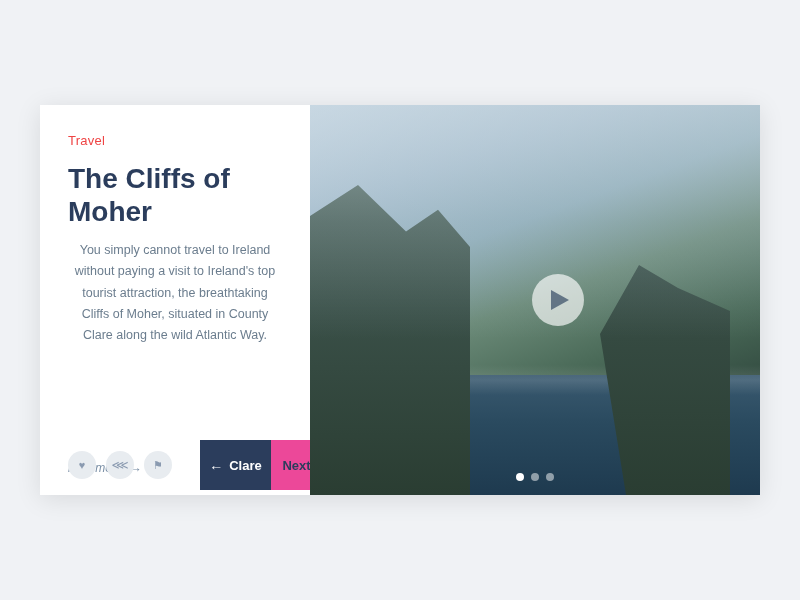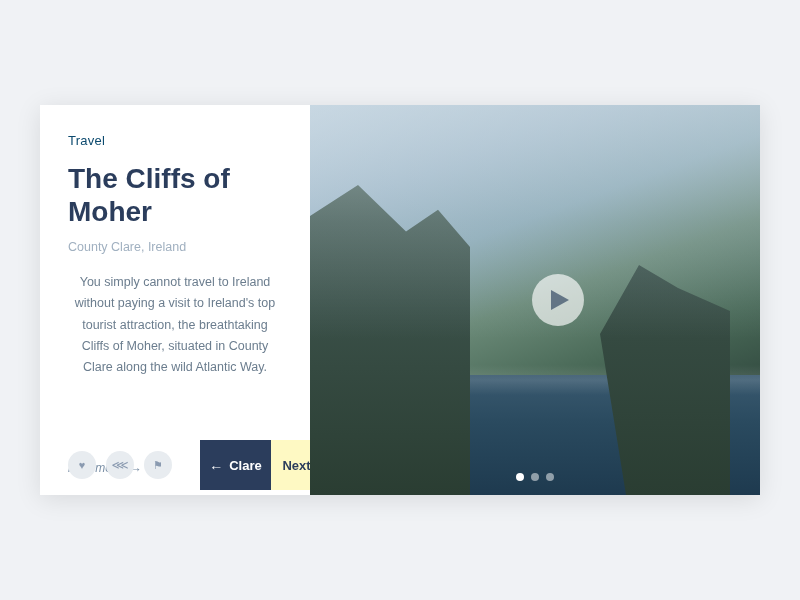--- a/index.html
+++ b/index.html
@@ -31,21 +31,21 @@
       background: #fff;
       padding: 28px 28px 0 28px;
       display: flex;
       flex-direction: column;
       position: relative;
     }
 
     .category-label {
       font-family: Arial, sans-serif;
       font-size: 13px;
-      color: #0c4a6e;
+      color: #ef4444;
       margin-bottom: 14px;
       letter-spacing: 0.02em;
     }
 
     .article-title {
       font-family: Arial, sans-serif;
       font-size: 28px;
       font-weight: 700;
       color: #2b3d5c;
       line-height: 1.18;
@@ -138,21 +138,21 @@
       border: none;
       outline: none;
     }
 
     .nav-btn.prev {
       background: #2b3d5c;
       color: #fff;
     }
 
     .nav-btn.next {
-      background: #fef9c3;
+      background: #ec4899;
       color: #2b3d5c;
       justify-content: center;
     }
 
     .nav-arrow {
       font-size: 14px;
     }
 
     
     .right-panel {
@@ -286,21 +286,20 @@
 </head>
 <body>
 
 <div class="card">
 
   <div class="left-panel">
     <span class="category-label">Travel</span>
 
     <h1 class="article-title">The Cliffs of Moher</h1>
 
-    <p class="article-subtitle">County Clare, Ireland</p>
 
     <p class="article-body">You simply cannot travel to Ireland without paying a visit to Ireland's top tourist attraction, the breathtaking Cliffs of Moher, situated in County Clare along the wild Atlantic Way.</p>
 
     <a class="read-more">
       <span>read more</span>
       <span class="read-more-arrow">→</span>
     </a>
 
     <div class="bottom-bar">
       <div class="social-icons">

